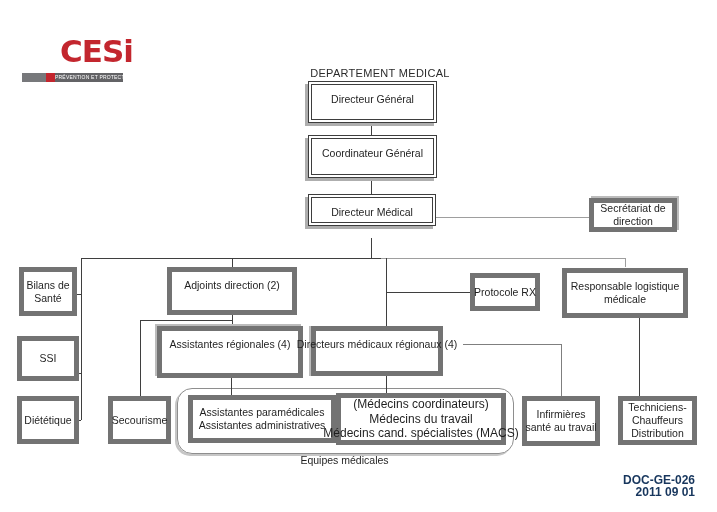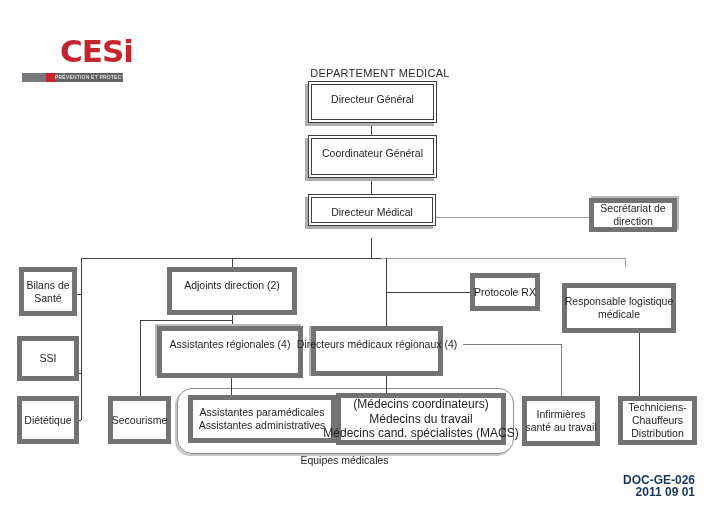--- a/index.html
+++ b/index.html
@@ -99,21 +99,21 @@
   <div class="node" style="left:17px;top:396px;width:62px;height:48px;">
     <span>Diététique</span>
   </div>
 
   <div class="node text-high2" style="left:167px;top:267px;width:130px;height:48px;">
     <span>Adjoints direction (2)</span>
   </div>
   <div class="node" style="left:470px;top:273px;width:70px;height:38px;">
     <span>Protocole RX</span>
   </div>
-  <div class="node text-high2" style="left:562px;top:283px;width:114px;height:50px;">
+  <div class="node text-high2" style="left:562px;top:268px;width:126px;height:50px;">
     <span>Responsable logistique</span>
     <span>médicale</span>
   </div>
 
   <div class="node sh-tl text-high2" style="left:157px;top:326px;width:146px;height:52px;">
     <span>Assistantes régionales (4)</span>
   </div>
   <div class="node sh-l text-high2" style="left:311px;top:326px;width:132px;height:50px;">
     <span>Directeurs médicaux régionaux (4)</span>
   </div>

